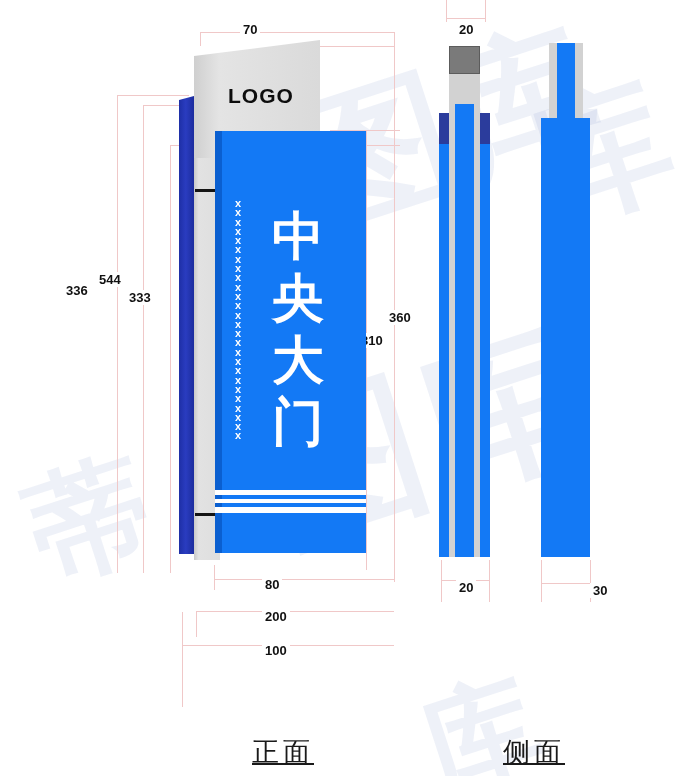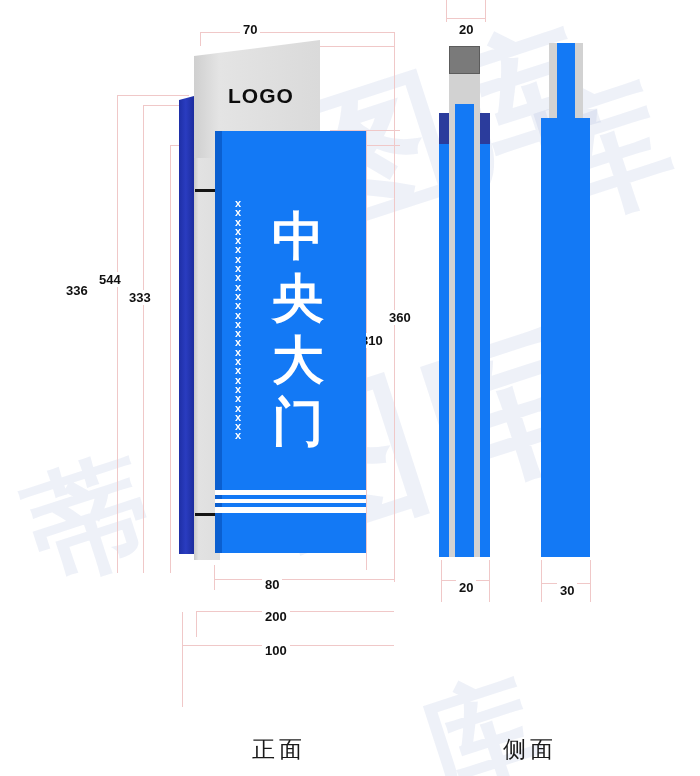--- a/index.html
+++ b/index.html
@@ -127,24 +127,25 @@
     position: absolute;
     background: #1379f5;
   }
   .sv-navy {
     position: absolute;
     background: #2b3c9c;
   }
   .caption {
     position: absolute;
     font-family: "DejaVu Sans", sans-serif;
-    font-size: 23px;
+    font-size: 27px;
     color: #1a1a1a;
     letter-spacing: 4px;
     white-space: nowrap;
+    text-decoration: underline;
   }
 </style>
 </head>
 <body>
 
 <div id="stage">
 
   <div class="wm" style="left:300px; top:30px; font-size:150px; transform:rotate(-18deg);">图库</div>
   <div class="wm" style="left:260px; top:330px; font-size:160px; transform:rotate(-18deg);">图库</div>
   <div class="wm" style="left:30px; top:440px; font-size:120px; transform:rotate(-18deg);">蒂</div>
@@ -270,18 +271,18 @@
 
   <div class="sv-gray" style="left:549px; top:43px; width:8px; height:75px;"></div>
   <div class="sv-blue" style="left:557px; top:43px; width:18px; height:75px;"></div>
   <div class="sv-gray" style="left:575px; top:43px; width:8px; height:75px;"></div>
 
   <div class="sv-blue" style="left:541px; top:118px; width:49px; height:439px;"></div>
 
   <div class="dim-v" style="left:541px; top:560px; height:42px;"></div>
   <div class="dim-v" style="left:590px; top:560px; height:42px;"></div>
   <div class="dim-h" style="left:541px; top:583px; width:49px;"></div>
-  <div class="dim-label" style="left:557px; top:583px;">30</div>
+  <div class="dim-label" style="left:590px; top:583px;">30</div>
 
   <div class="caption" style="left:252px; top:734px;">正面</div>
   <div class="caption" style="left:503px; top:734px;text-align:right;">侧面</div>
 
 </div>
 
 </body></html>

